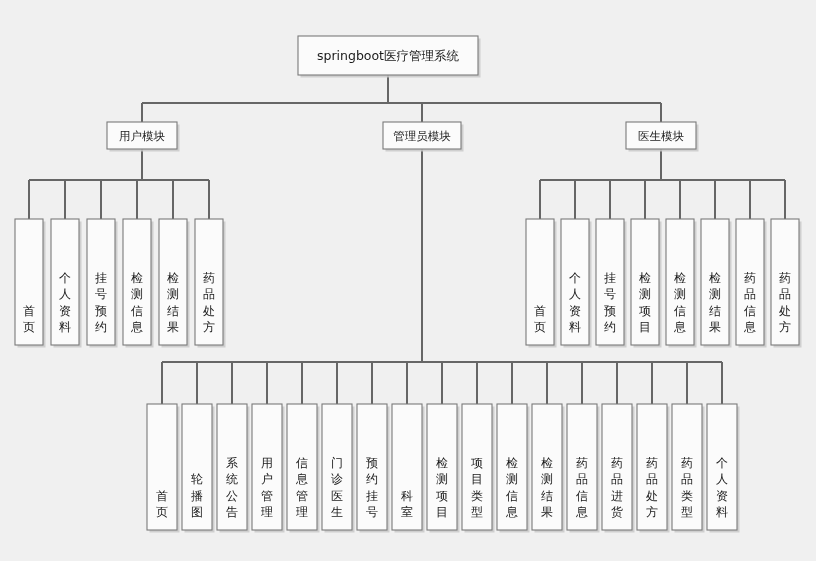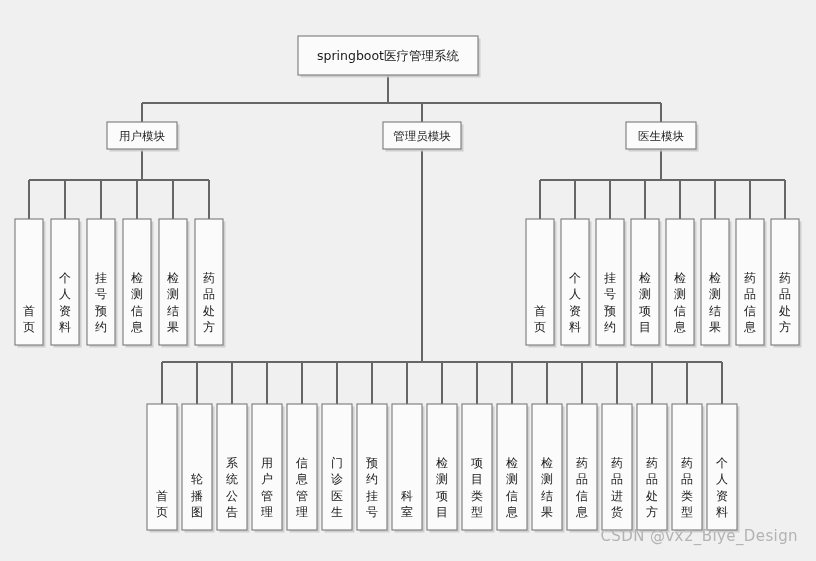--- a/index.html
+++ b/index.html
@@ -295,14 +295,13 @@
           <rect x="626" y="122" width="70" height="27" class="node-box"></rect>
           <text x="661" y="136" class="node-text-h">医生模块</text>
         </g>
         <g>
           <rect x="300.5" y="38.5" width="180" height="39" class="node-shadow"></rect>
           <rect x="298" y="36" width="180" height="39" class="node-box"></rect>
           <text x="388" y="56" class="node-text-root">springboot医疗管理系统</text>
         </g>
       </g>
   </svg>
-  <div class="watermark">CSDN @vx2_Biye_Design</div>
 </div>
 
 </body></html>

